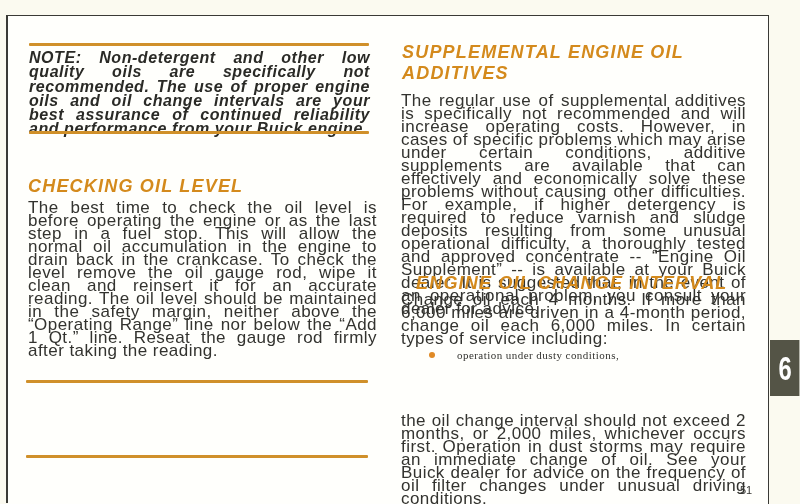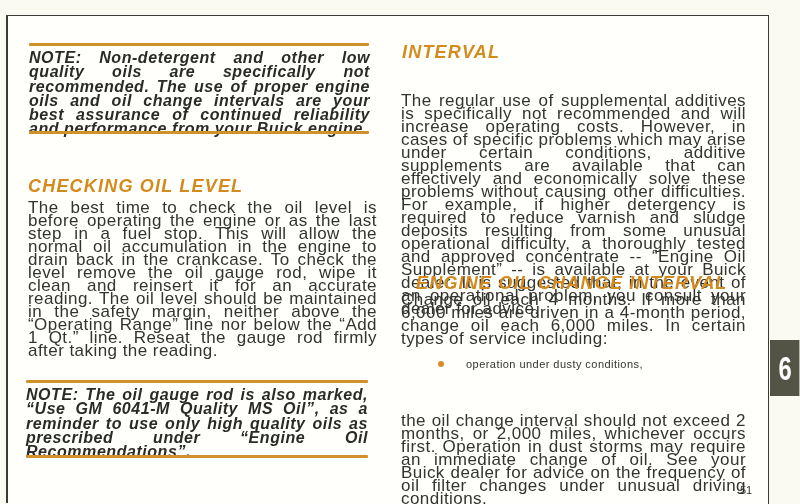--- a/index.html
+++ b/index.html
@@ -39,21 +39,21 @@
     letter-spacing: 0.55px; color: #2a2a26;
   }
   .heading {
     position: absolute; font-style: italic; font-weight: bold;
     color: #d48a1c; font-size: 18px; line-height: 21px; letter-spacing: 1.2px;
   }
   .body-text {
     position: absolute; font-size: 17px; line-height: 13px;
     text-align: justify; letter-spacing: 0.45px; color: #33332f;
   }
-  .bullets { position: absolute; margin: 13px; padding: 0; list-style: none; }
+  .bullets { position: absolute; margin: 4px; padding: 0; list-style: none; font-family: Liberation Serif, serif; }
   .bullets li {
     position: relative; font-size: 11px; line-height: 14.2px; letter-spacing: 0.45px;
     color: #33332f; padding-left: 52px;
   }
   .bullet-dot {
     position: absolute; left: 24px; top: 4px; width: 6px; height: 6px;
     border-radius: 50%; background: #e08a26;
   }
   .tab-marker {
     position: absolute; left: 770px; top: 340px; width: 30px; height: 56px;
@@ -78,25 +78,25 @@
 <div class="page">
 
   <div class="rule" style="left:21px; top:27px; width:340px;"></div>
   <div class="note" style="left:21px; top:35px; width:341px;">NOTE: Non-detergent and other low quality oils are specifically not recommended. The use of proper engine oils and oil change intervals are your best assurance of continued reliability and performance from your Buick engine.</div>
   <div class="rule" style="left:21px; top:115px; width:340px;"></div>
 
   <div class="heading" style="left:20px; top:160px;">CHECKING OIL LEVEL</div>
   <div class="body-text" style="left:20px; top:185px; width:349px;">The best time to check the oil level is before operating the engine or as the last step in a fuel stop. This will allow the normal oil accumulation in the engine to drain back in the crankcase. To check the level remove the oil gauge rod, wipe it clean and reinsert it for an accurate reading. The oil level should be maintained in the safety margin, neither above the “Operating Range” line nor below the “Add 1 Qt.” line. Reseat the gauge rod firmly after taking the reading.</div>
 
   <div class="rule" style="left:18px; top:364px; width:342px;"></div>
-  <div class="note" style="left:18px; top:372px; width:342px;">NOTE: The oil gauge rod is also marked, “Use GM 6041-M Quality MS Oil”, as a reminder to use only high quality oils as prescribed under “Engine Oil Recommendations”.</div>
   <div class="rule" style="left:18px; top:439px; width:342px;"></div>
 
   <div class="heading" style="left:394px; top:26px;">
-    <div>INTERVAL</div>
+    <div>SUPPLEMENTAL ENGINE OIL</div>
+    <div>ADDITIVES</div>
   </div>
   <div class="body-text" style="left:393px; top:78px; width:345px;">The regular use of supplemental additives is specifically not recommended and will increase operating costs. However, in cases of specific problems which may arise under certain conditions, additive supplements are available that can effectively and economically solve these problems without causing other difficulties. For example, if higher detergency is required to reduce varnish and sludge deposits resulting from some unusual operational difficulty, a thoroughly tested and approved concentrate -- “Engine Oil Supplement” -- is available at your Buick dealer. It is suggested that, in the event of an operational problem, you consult your dealer for advice.</div>
 
   <div class="heading" style="left:408px; top:257px;">ENGINE OIL CHANGE INTERVAL</div>
   <div class="body-text" style="left:393px; top:277px; width:345px;">Change oil each 4 months. If more than 6,000 miles are driven in a 4-month period, change oil each 6,000 miles. In certain types of service including:</div>
 
   <ul class="bullets" style="left:393px; top:328px; width:320px;">
     <li><span class="bullet-dot"></span><span>operation under dusty conditions,</span></li>
   </ul>
 

